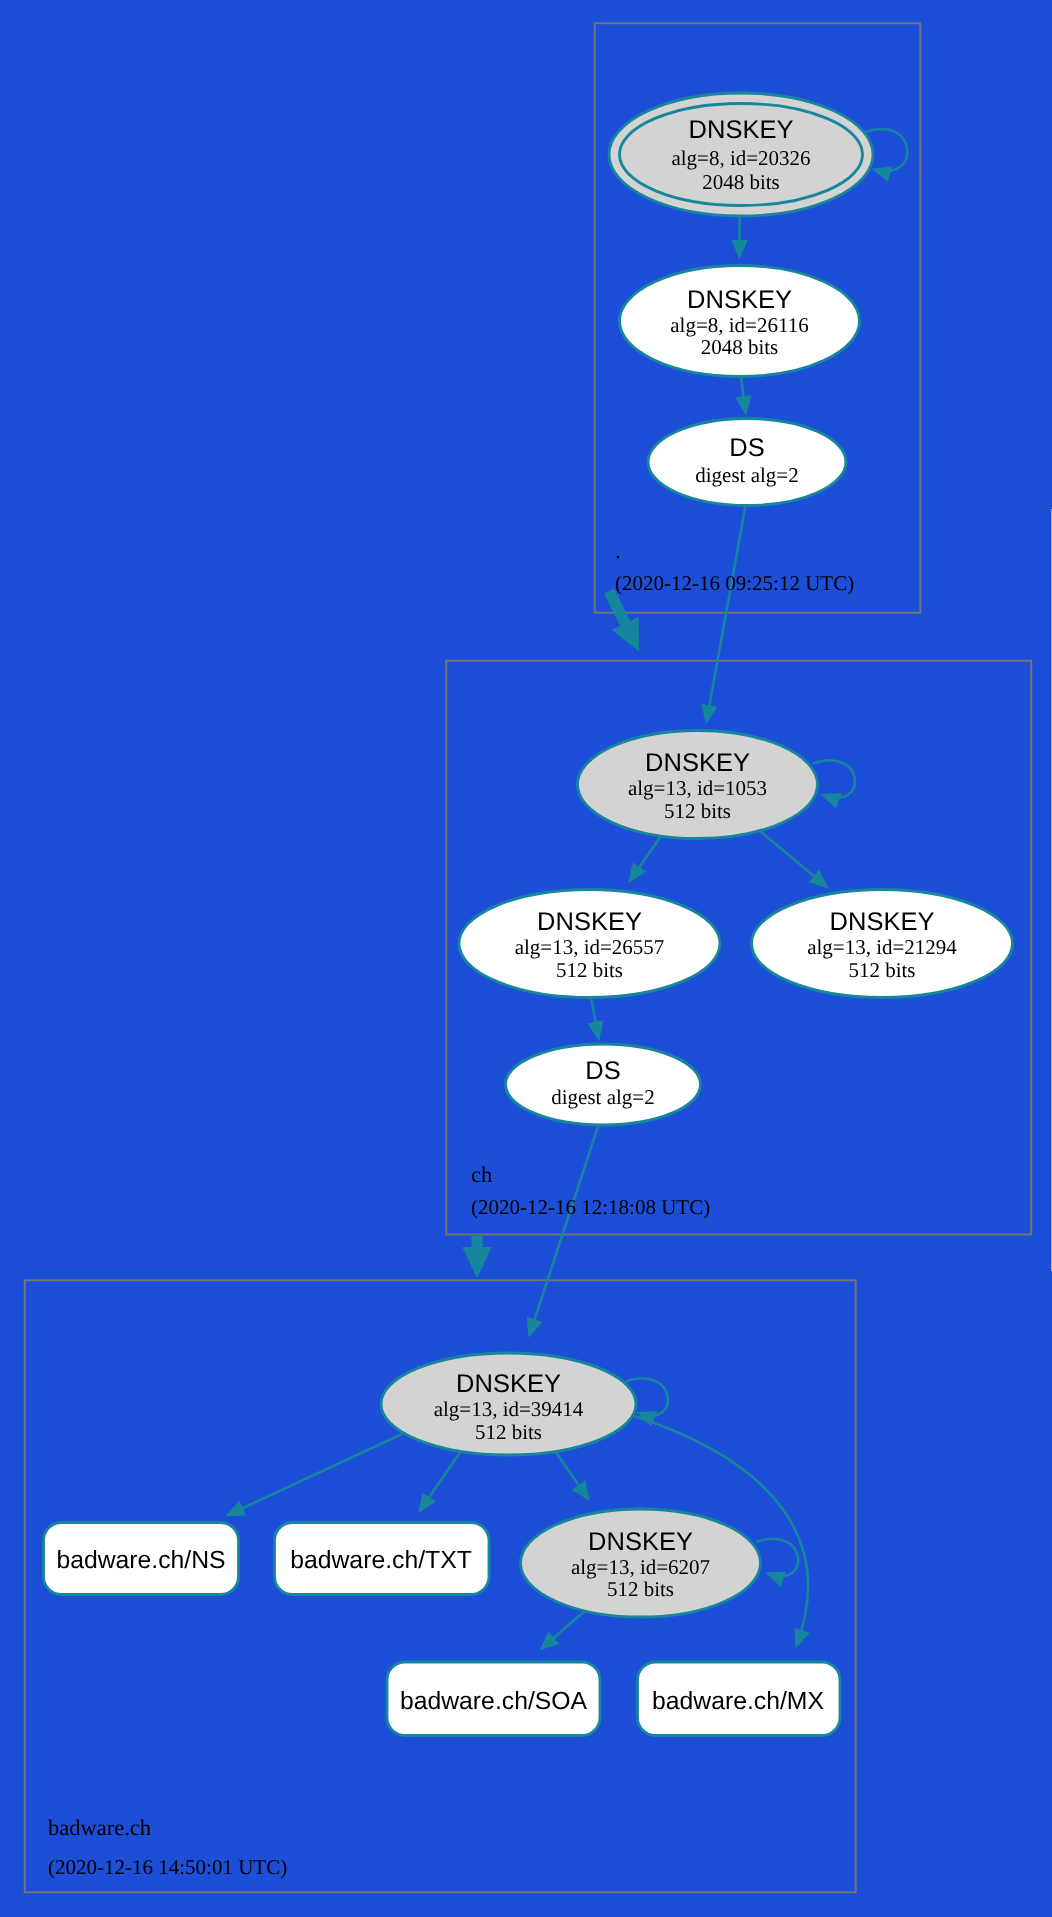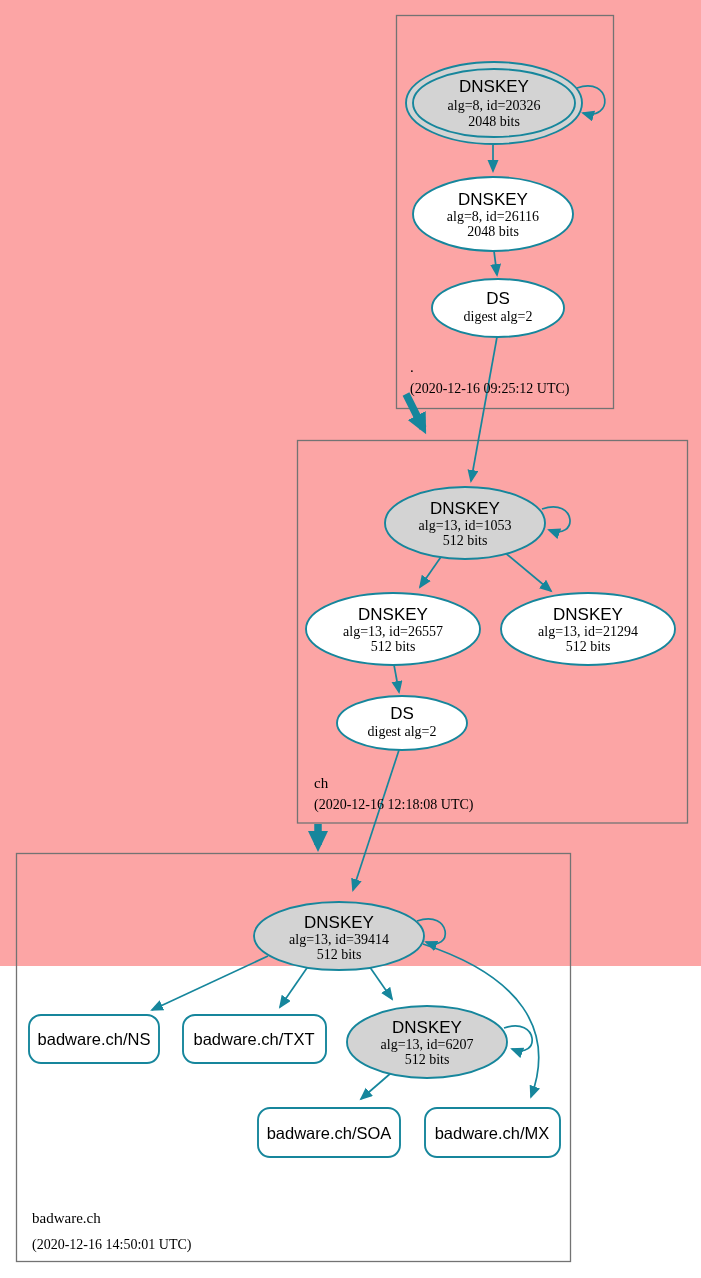--- a/index.html
+++ b/index.html
@@ -6,22 +6,22 @@
     margin: 0;
     padding: 0;
     background: #ffffff;
     width: 701px;
     height: 1278px;
     font-family: "Liberation Sans", sans-serif;
   }
   #canvas-wrap {
     position: relative;
     width: 701px;
-    height: 966px;
-    background: #fca5a5;
+    height: 1278px;
+    background: #1d4ed8;
   }
   svg { display: block; }
   .zone-box { fill: none; stroke: #737373; stroke-width: 1.3; }
   .edge { fill: none; stroke: #16869c; stroke-width: 1.7; }
   .edge-thick { fill: none; stroke: #16869c; stroke-width: 7.5; }
   .node-ellipse { stroke: #16869c; stroke-width: 1.9; }
   .fill-gray { fill: #d3d3d3; }
   .fill-white { fill: #ffffff; }
   .rrset-rect { fill: #ffffff; stroke: #16869c; stroke-width: 1.9; }
   .node-title {

